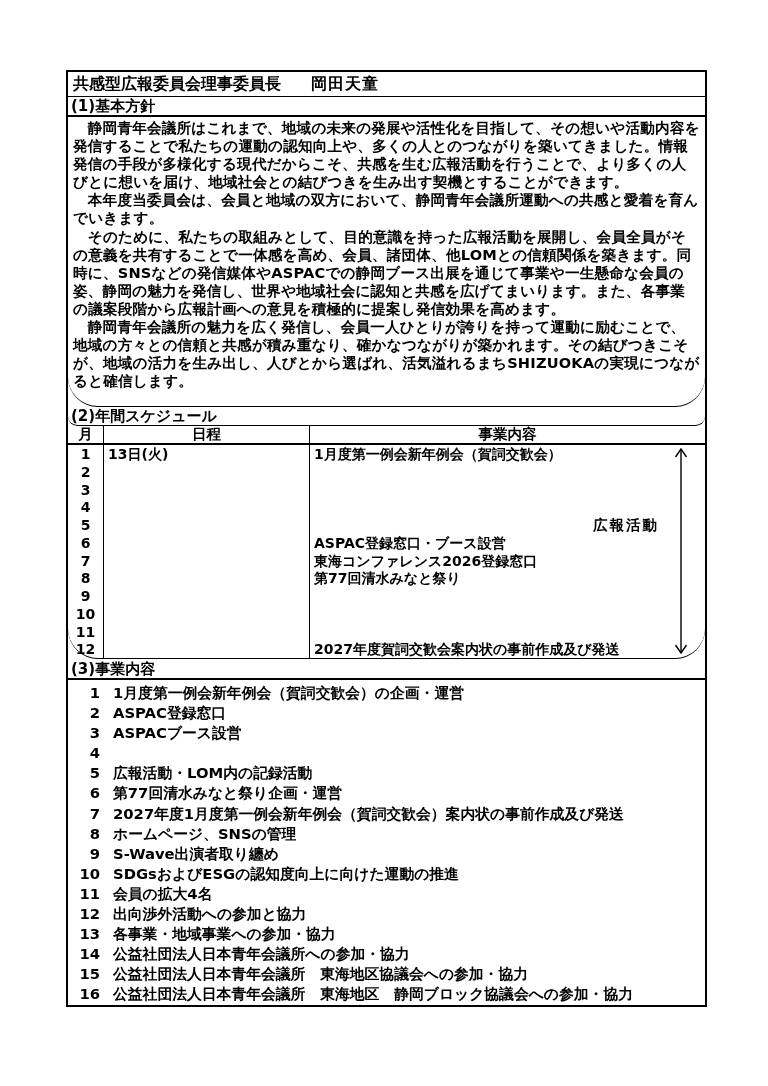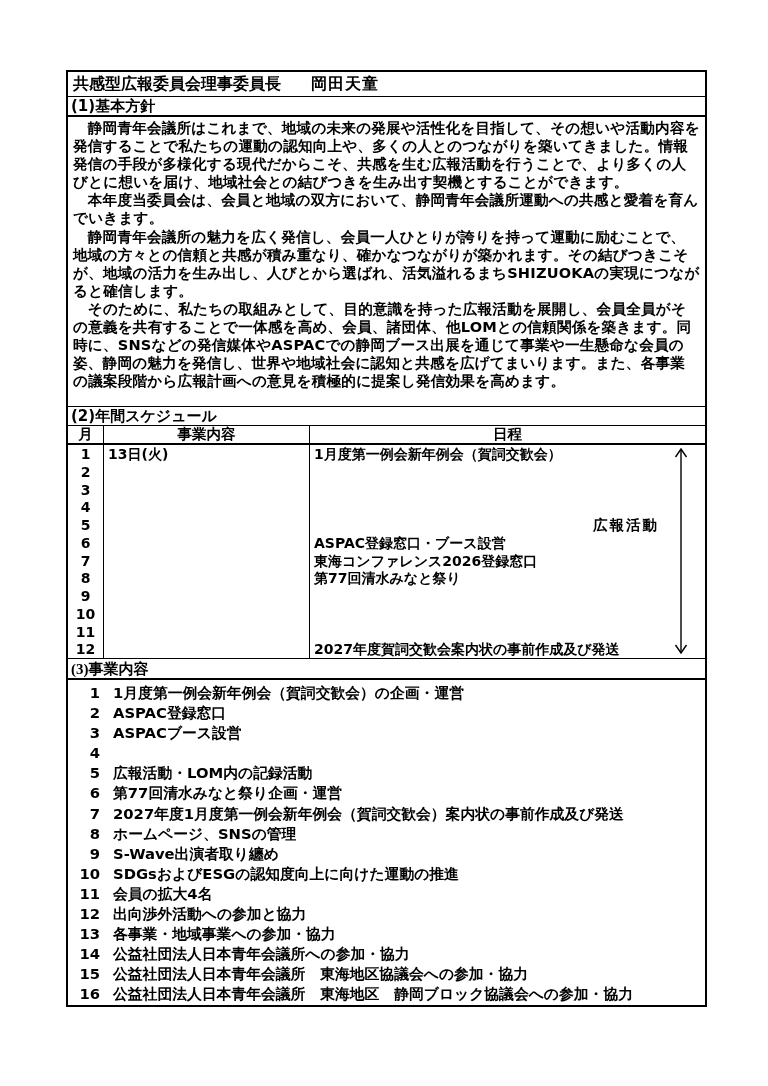--- a/index.html
+++ b/index.html
@@ -5,21 +5,21 @@
   * { margin:0; padding:0; box-sizing:border-box; }
   html,body { width:768px; height:1086px; background:#ffffff; }
   body {
     font-family:"DejaVu Sans","Liberation Sans",sans-serif;
     color:#000; font-weight:bold; position:relative;
   }
   .doc {
     position:absolute; left:66px; top:70px; width:641px;
     border:2px solid #000; background:#fff;
   }
-  .row-line { border-bottom:1.5px solid #000; }
+  .row-line { border-bottom:1.5px solid #000;border-radius:30px; }
   .thick { border-bottom:2.5px solid #000; }
 
   
   .title-row {
     height:25px; display:flex; align-items:center;
     padding:0 5px; font-size:16px; border-bottom:1.5px solid #000;
   }
   .officer { display:flex; align-items:center; }
   .officer .role { margin-right:30px; }
   .officer .name { margin-right:8px; letter-spacing:1px; }
@@ -77,30 +77,30 @@
     <span class="officer">
       <span class="role">理事委員長</span>
       <span class="name">岡田天童</span>
     </span>
   </div>
 
   <div class="sec-head thick">(1)基本方針</div>
   <div class="policy-body row-line">
     <p>　静岡青年会議所はこれまで、地域の未来の発展や活性化を目指して、その想いや活動内容を発信することで私たちの運動の認知向上や、多くの人とのつながりを築いてきました。情報発信の手段が多様化する現代だからこそ、共感を生む広報活動を行うことで、より多くの人びとに想いを届け、地域社会との結びつきを生み出す契機とすることができます。</p>
     <p>　本年度当委員会は、会員と地域の双方において、静岡青年会議所運動への共感と愛着を育んでいきます。</p>
+    <p>　そのために、私たちの取組みとして、目的意識を持った広報活動を展開し、会員全員がその意義を共有することで一体感を高め、会員、諸団体、他LOMとの信頼関係を築きます。同時に、SNSなどの発信媒体やASPACでの静岡ブース出展を通じて事業や一生懸命な会員の姿、静岡の魅力を発信し、世界や地域社会に認知と共感を広げてまいります。また、各事業の議案段階から広報計画への意見を積極的に提案し発信効果を高めます。</p>
     <p>　静岡青年会議所の魅力を広く発信し、会員一人ひとりが誇りを持って運動に励むことで、地域の方々との信頼と共感が積み重なり、確かなつながりが築かれます。その結びつきこそが、地域の活力を生み出し、人びとから選ばれ、活気溢れるまちSHIZUOKAの実現につながると確信します。</p>
-    <p>　そのために、私たちの取組みとして、目的意識を持った広報活動を展開し、会員全員がその意義を共有することで一体感を高め、会員、諸団体、他LOMとの信頼関係を築きます。同時に、SNSなどの発信媒体やASPACでの静岡ブース出展を通じて事業や一生懸命な会員の姿、静岡の魅力を発信し、世界や地域社会に認知と共感を広げてまいります。また、各事業の議案段階から広報計画への意見を積極的に提案し発信効果を高めます。</p>
   </div>
 
   <div class="sec-head row-line" style="height:19px;">(2)年間スケジュール</div>
 
   <div class="sched-cols thick">
     <div>月</div>
+    <div>日程</div>
     <div>事業内容</div>
-    <div>日程</div>
   </div>
 
   <div class="sched-body row-line">
     <div class="cell col-month">
       <div class="sline">1</div>
       <div class="sline">2</div>
       <div class="sline">3</div>
       <div class="sline">4</div>
       <div class="sline">5</div>
       <div class="sline">6</div>
@@ -144,21 +144,21 @@
       <span class="arrow-wrap">
         <svg width="16" height="208" viewBox="0 0 16 208" xmlns="http://www.w3.org/2000/svg">
           <line x1="8" y1="3" x2="8" y2="205" stroke="#000" stroke-width="1.4"></line>
           <polyline points="2.5,10 8,2 13.5,10" fill="none" stroke="#000" stroke-width="1.4"></polyline>
           <polyline points="2.5,198 8,206 13.5,198" fill="none" stroke="#000" stroke-width="1.4"></polyline>
         </svg>
       </span>
     </div>
   </div>
 
-  <div class="sec-head thick" style="height:21px;line-height:20px;font-family:Liberation Serif, serif;">(3)事業内容</div>
+  <div class="sec-head thick" style="height:21px;line-height:20px;">(3)事業内容</div>
 
   <div class="biz-list">
     <div class="biz-item">
         <span class="num">1</span>
         <span class="txt">1月度第一例会新年例会（賀詞交歓会）の企画・運営</span>
       </div>
     <div class="biz-item">
         <span class="num">2</span>
         <span class="txt">ASPAC登録窓口</span>
       </div>

